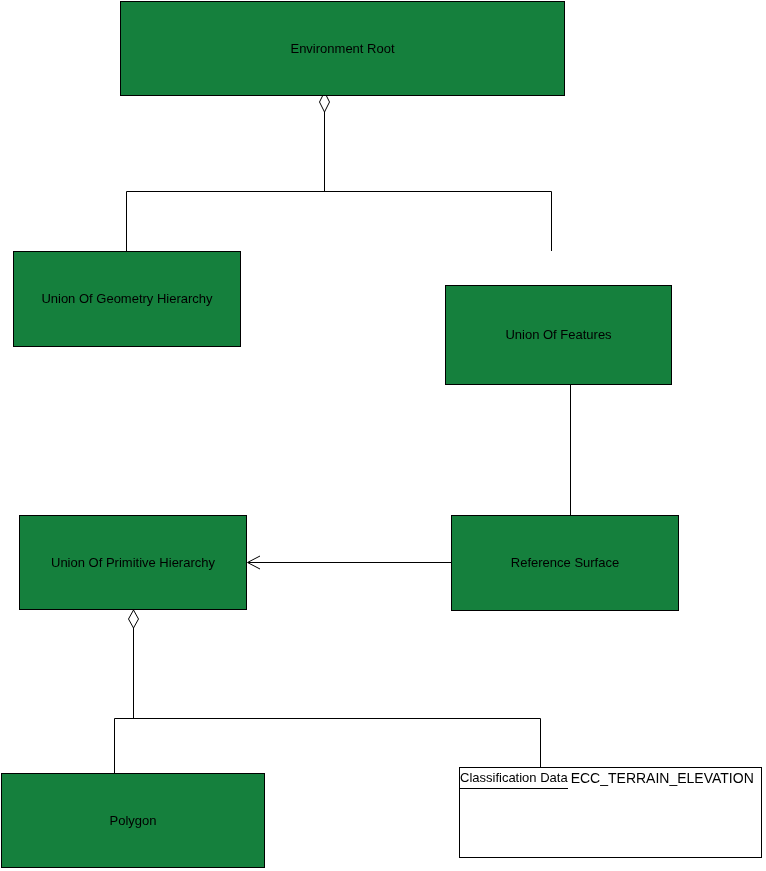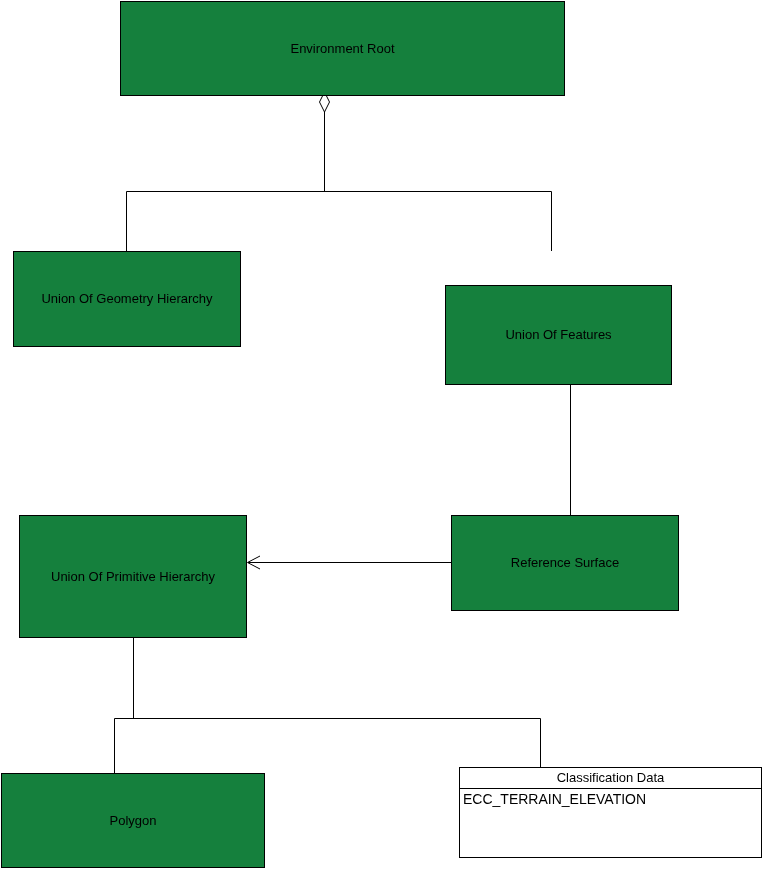--- a/index.html
+++ b/index.html
@@ -31,31 +31,31 @@
     display: flex;
     align-items: center;
     justify-content: center;
     text-align: center;
     font-size: 13px;
     line-height: 16px;
   }
   #node-environment-root        { left: 120px; top: 1px;   width: 445px; height: 95px; }
   #node-union-geometry          { left: 13px;  top: 251px; width: 228px; height: 96px; text-align: right; }
   #node-union-features          { left: 445px; top: 238px; width: 227px; height: 100px; margin-top: 47px; }
-  #node-union-primitive         { left: 19px;  top: 515px; width: 228px; height: 123px; }
+  #node-union-primitive         { left: 19px;  top: 515px; width: 228px; height: 95px; }
   #node-reference-surface       { left: 451px; top: 515px; width: 228px; height: 96px; }
   #node-polygon                 { left: 1px;   top: 773px; width: 264px; height: 95px; }
   #node-classification-data {
     position: absolute;
     left: 459px; top: 767px; width: 303px; height: 91px;
     background: #ffffff;
     border: 1px solid #000000;
     box-sizing: border-box;
     display: flex;
-    flex-direction: column;
+    flex-direction: row;
   }
   .class-header {
     border-bottom: 1px solid #000000;
     height: 20px;
     line-height: 20px;
     text-align: center;
     font-size: 13px;
     flex: 0 0 auto;
   }
   .class-body {

